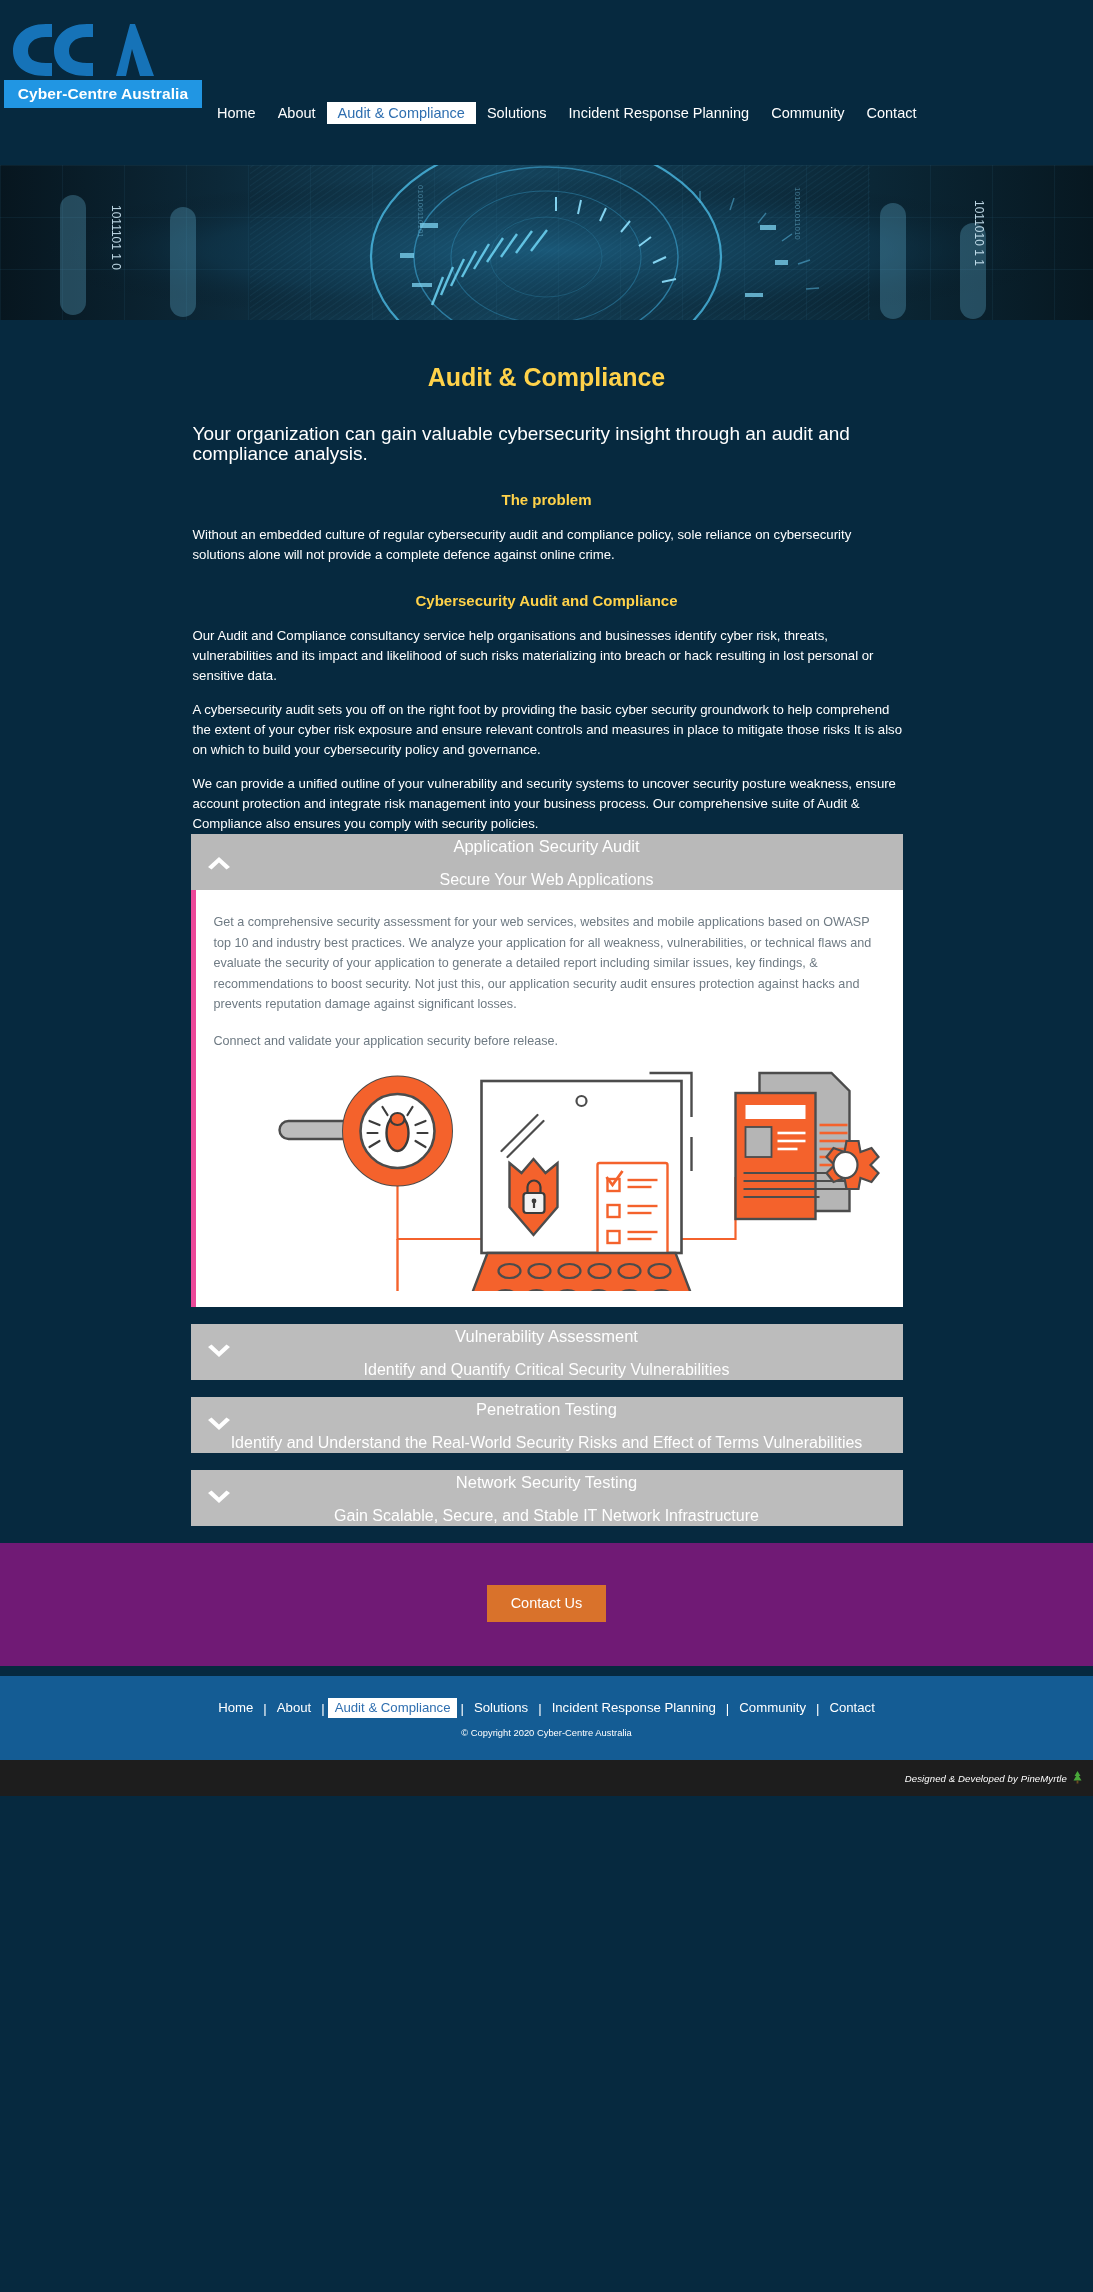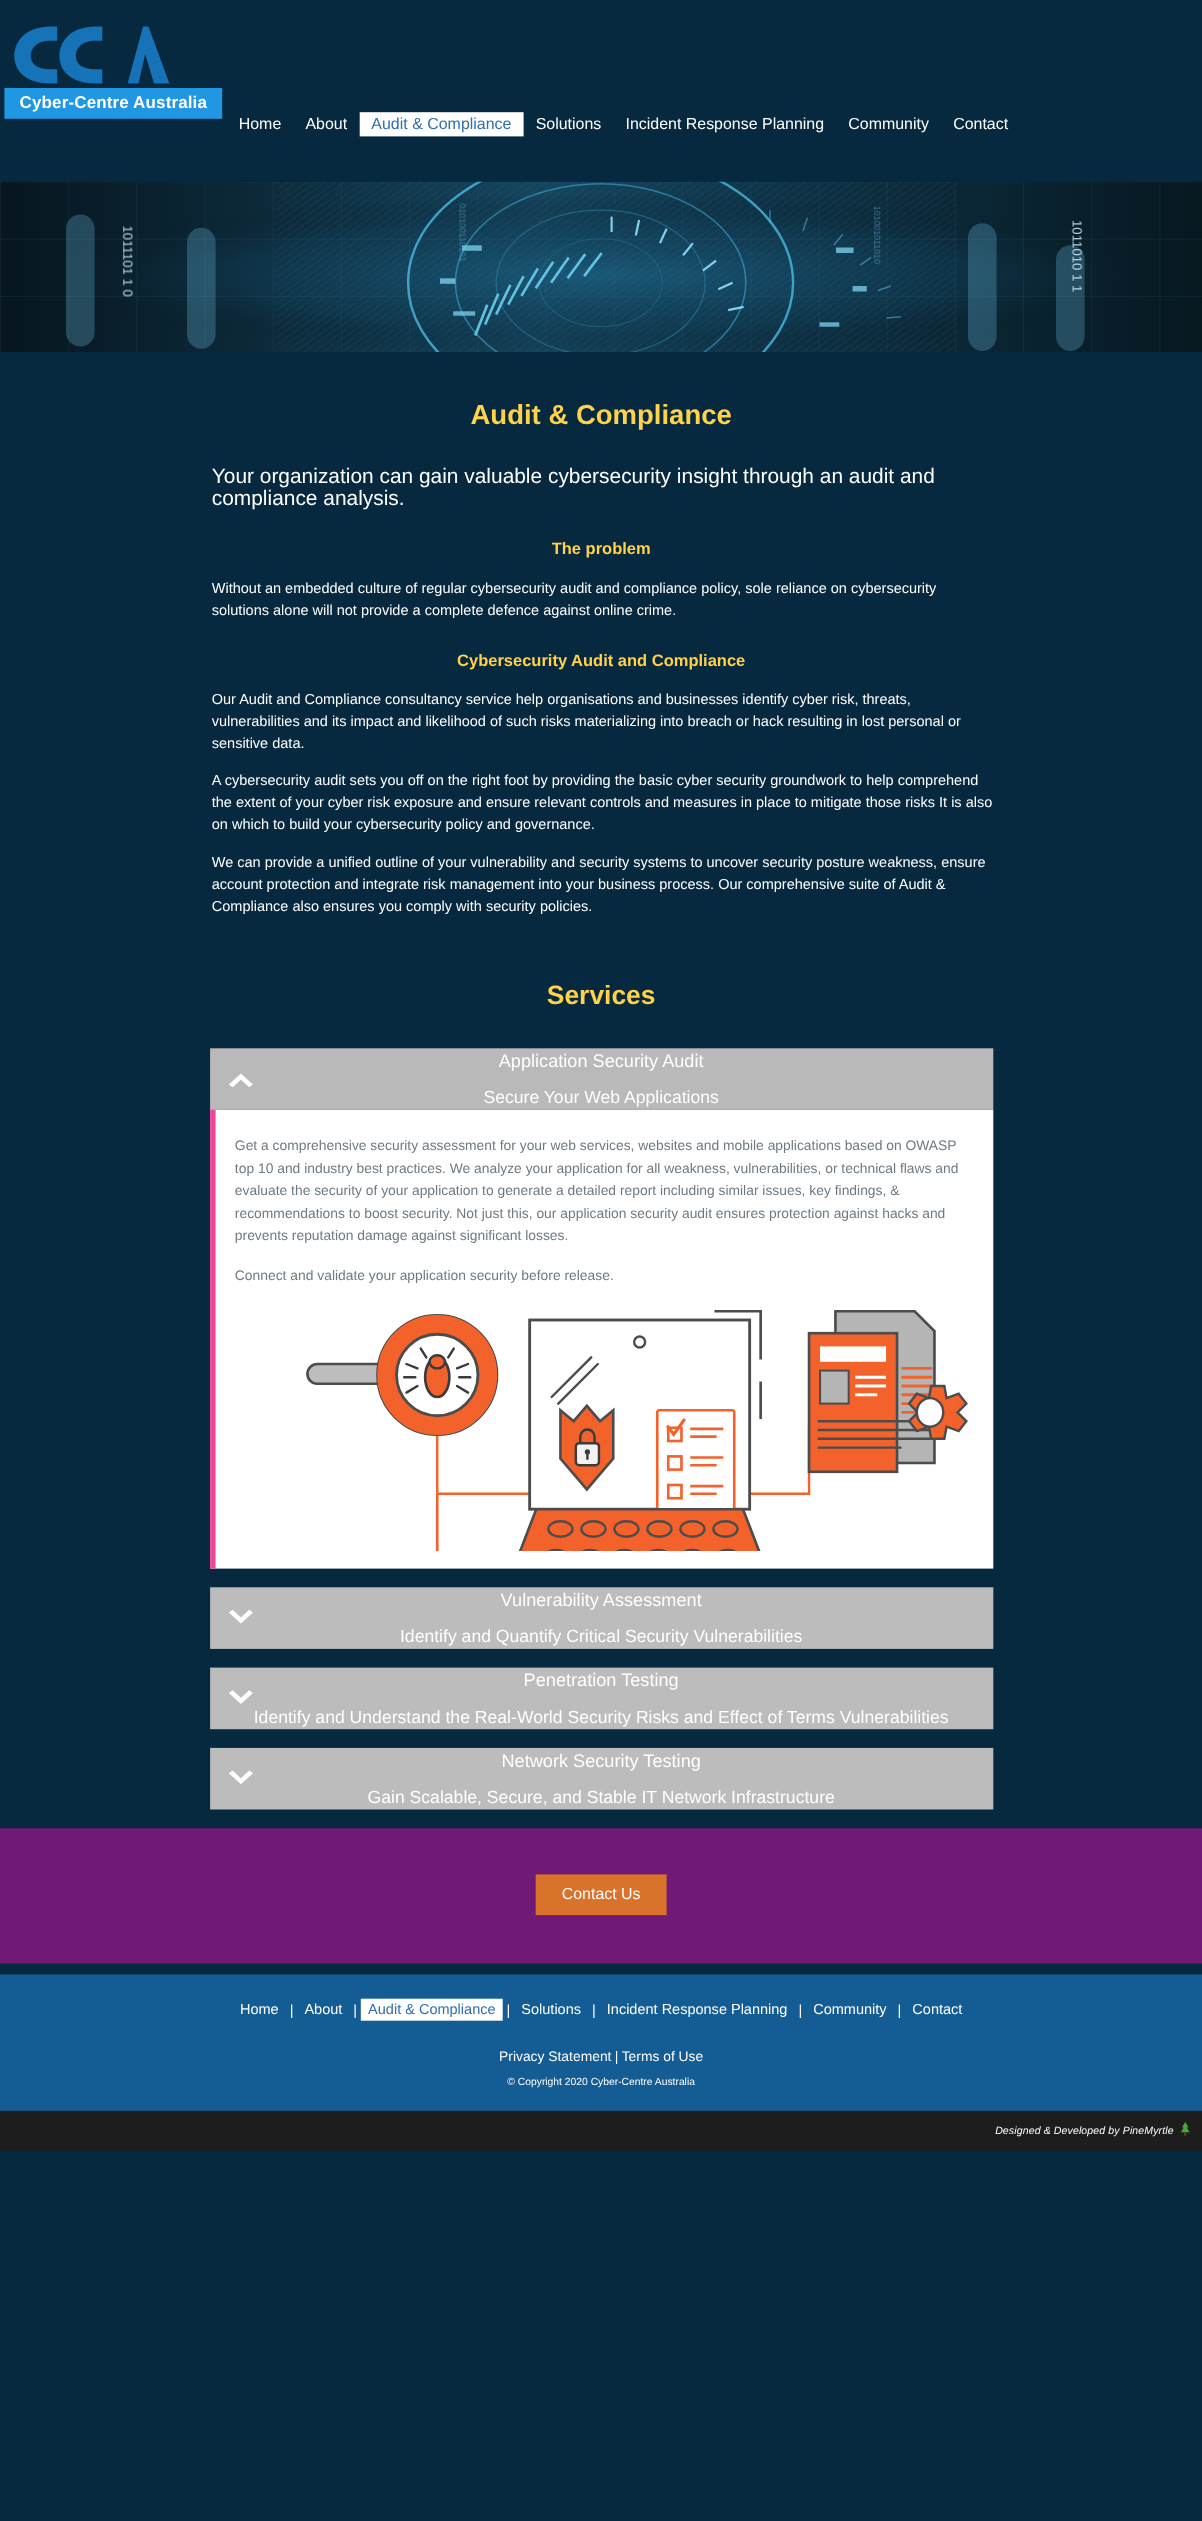--- a/index.html
+++ b/index.html
@@ -344,21 +344,20 @@
     <p class="intro">Your organization can gain valuable cybersecurity insight through an audit and compliance analysis.</p>
 
     <h2 class="sec-head">The problem</h2>
     <p class="para">Without an embedded culture of regular cybersecurity audit and compliance policy, sole reliance on cybersecurity solutions alone will not provide a complete defence against online crime.</p>
 
     <h2 class="sec-head">Cybersecurity Audit and Compliance</h2>
     <p class="para">Our Audit and Compliance consultancy service help organisations and businesses identify cyber risk, threats, vulnerabilities and its impact and likelihood of such risks materializing into breach or hack resulting in lost personal or sensitive data.</p>
     <p class="para tight">A cybersecurity audit sets you off on the right foot by providing the basic cyber security groundwork to help comprehend the extent of your cyber risk exposure and ensure relevant controls and measures in place to mitigate those risks It is also on which to build your cybersecurity policy and governance.</p>
     <p class="para tight">We can provide a unified outline of your vulnerability and security systems to uncover security posture weakness, ensure account protection and integrate risk management into your business process. Our comprehensive suite of Audit &amp; Compliance also ensures you comply with security policies.</p>
 
-    <h2 class="services-title">Services</h2>
   </div>
 
   <div class="acc">
 
     <div class="acc-item">
       <div class="acc-head open">
         <svg class="chev" viewBox="0 0 28 18">
           <path d="M3 14 L14 4 L25 14 L21.5 16.5 L14 9.5 L6.5 16.5 Z" fill="#ffffff"></path>
         </svg>
         <div class="acc-title">Application Security Audit</div>
@@ -527,23 +526,20 @@
       <a href="#" class="active">Audit &amp; Compliance</a>
       <span class="sep">|</span>
       <a href="#">Solutions</a>
       <span class="sep">|</span>
       <a href="#">Incident Response Planning</a>
       <span class="sep">|</span>
       <a href="#">Community</a>
       <span class="sep">|</span>
       <a href="#">Contact</a>
     </div>
-  <div class="flinks">
-    <a href="#">Privacy Statement</a><span class="bar">|</span><a href="#">Terms of Use</a>
-  </div>
   <div class="copy">© Copyright 2020 Cyber-Centre Australia</div>
 </div>
 <div class="credit">
   <span>Designed &amp; Developed by PineMyrtle</span>
   <span class="tree">
     <svg width="11" height="13" viewBox="0 0 11 13">
       <path d="M5.5 0 L8.5 5 L6.8 5 L9.5 9.5 L1.5 9.5 L4.2 5 L2.5 5 Z" fill="#49a83a"></path>
       <rect x="4.6" y="9.5" width="1.8" height="3" fill="#6b4a22"></rect>
     </svg>
   </span>

